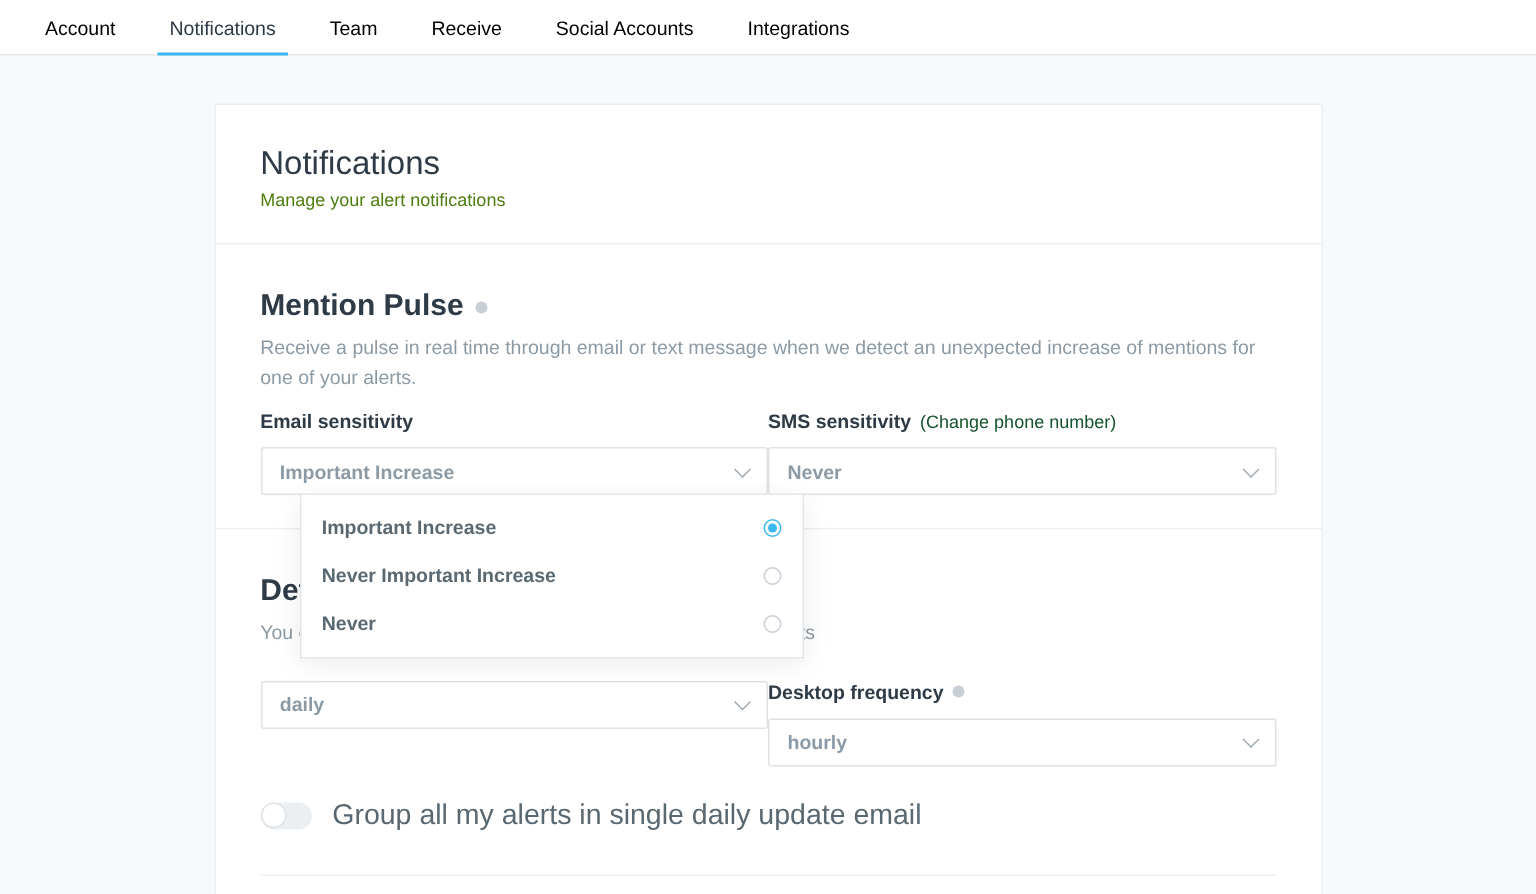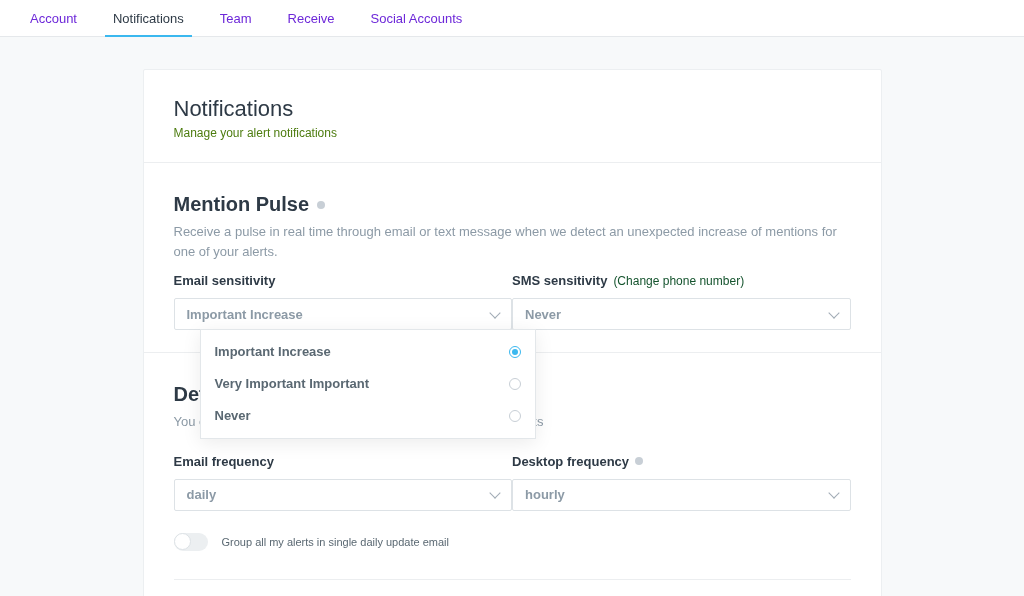--- a/index.html
+++ b/index.html
@@ -17,21 +17,21 @@
       align-items: center;
       background: #fff;
       padding: 0 22px;
       height: 37px;
       border-bottom: 1px solid #e5e8eb;
     }
     .tab {
       padding: 0 8px;
       height: 37px;
       line-height: 37px;
-      color: #6d28d9;
+      color: #000000;
       font-size: 13px;
       cursor: pointer;
       margin-right: 20px;
     }
     .tab.active {
       color: #2e3a46;
       border-bottom: 2px solid #3bb8ef;
     }
     .content-wrapper {
       padding: 32px 0 0 0;
@@ -190,32 +190,33 @@
       height: 17px;
       background: #fff;
       border: 1px solid #dde2e6;
       border-radius: 50%;
       position: absolute;
       top: 0;
       left: 0;
     }
     .toggle-label {
       color: #5a6872;
-      font-size: 11px;
+      font-size: 19px;
     }
   </style>
 </head>
 <body>
 
 <div class="tab-bar">
   <div class="tab">Account</div>
   <div class="tab active">Notifications</div>
   <div class="tab">Team</div>
   <div class="tab">Receive</div>
   <div class="tab">Social Accounts</div>
+  <div class="tab">Integrations</div>
 </div>
 
 <div class="content-wrapper">
   <div class="card">
 
     <div class="card-header">
       <div class="card-title">Notifications</div>
       <div class="card-subtitle">Manage your alert notifications</div>
     </div>
 
@@ -232,21 +233,21 @@
           <div class="select-box" style="position:relative;">
             <span>Important Increase</span>
             <span class="chevron"></span>
 
             <div class="dropdown">
               <div class="dropdown-item">
                 <span>Important Increase</span>
                 <span class="radio-circle selected"></span>
               </div>
               <div class="dropdown-item">
-                <span>Very Important Important</span>
+                <span>Never Important Increase</span>
                 <span class="radio-circle"></span>
               </div>
               <div class="dropdown-item">
                 <span>Never</span>
                 <span class="radio-circle"></span>
               </div>
             </div>
           </div>
         </div>
 
@@ -268,21 +269,20 @@
         <span>Def</span>
       </div>
       <div class="section-desc" style="margin-bottom:22px;">
         <span>You c</span>
         <span style="display:inline-block; width:228px;"></span>
         <span>ions of your alerts</span>
       </div>
 
       <div class="two-col">
         <div class="field">
-          <div class="field-label">Email frequency</div>
           <div class="select-box">
             <span>daily</span>
             <span class="chevron"></span>
           </div>
         </div>
         <div class="field">
           <div class="field-label">
             <span>Desktop frequency</span>
             <span class="info-dot" style="margin-left:6px;"></span>
           </div>

